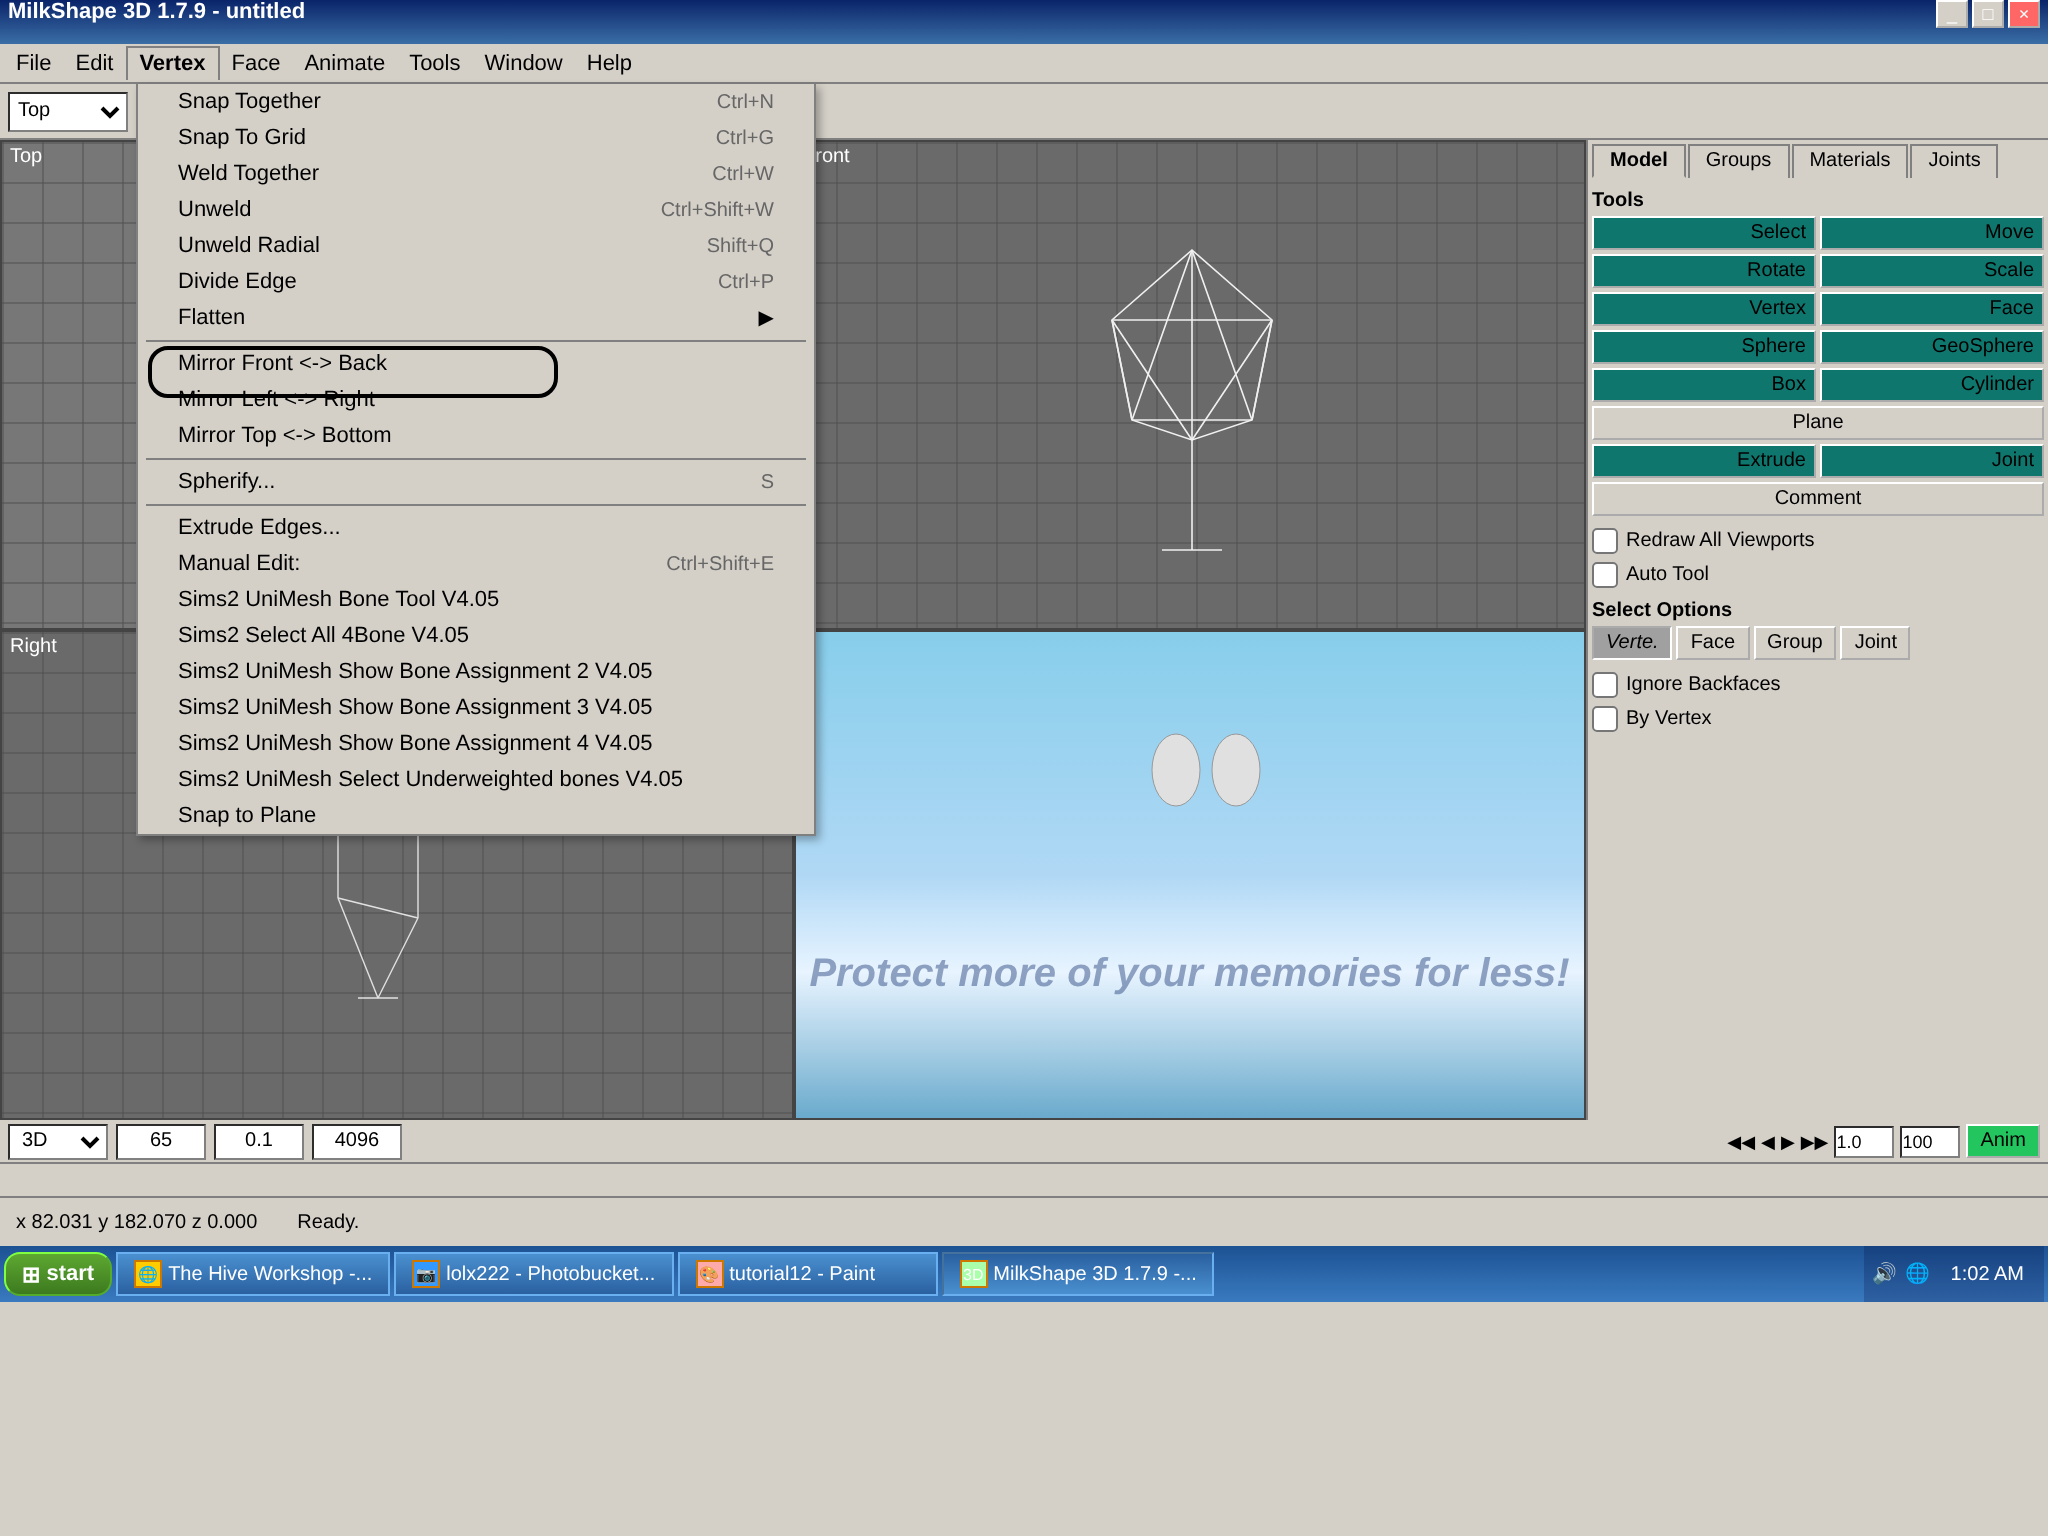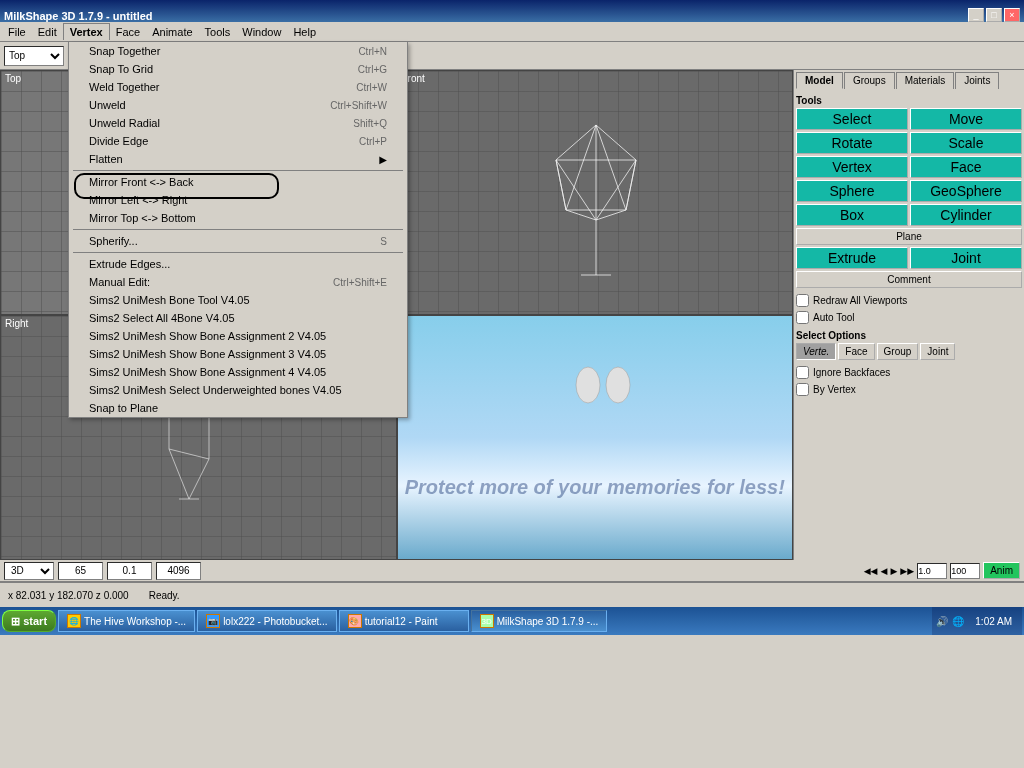--- a/index.html
+++ b/index.html
@@ -4,21 +4,21 @@
   <style>
     * { margin: 0; padding: 0; box-sizing: border-box; }
     body { width: 1024px; height: 768px; overflow: hidden; font-family: 'Tahoma', 'Arial', sans-serif; font-size: 11px; background: #d4d0c8; }
 
     
     .title-bar {
       background: linear-gradient(to bottom, #0a246a, #3a6ea5);
       color: white;
       height: 22px;
       display: flex;
-      align-items: flex-end;
+      align-items: flex-start;
       justify-content: space-between;
       padding: 0 4px;
       user-select: none;
     }
     .title-bar-text { font-size: 11px; font-weight: bold; }
     .title-bar-buttons { display: flex; gap: 2px; }
     .title-btn {
       width: 16px; height: 14px;
       background: #d4d0c8;
       border: 1px outset #fff;
@@ -113,25 +113,25 @@
       margin: 2px 0;
     }
     .tool-grid {
       display: grid;
       grid-template-columns: 1fr 1fr;
       gap: 2px;
       margin-bottom: 4px;
     }
     .tool-btn {
       padding: 2px 4px;
-      background: #14b8a6;
+      background: #0f766e;
       border: 1px outset #fff;
       cursor: pointer;
-      font-size: 14px;
-      text-align: center;
+      font-size: 10px;
+      text-align: right;
     }
     .tool-btn-full {
       padding: 2px 4px;
       background: #d4d0c8;
       border: 1px outset #fff;
       cursor: pointer;
       font-size: 10px;
       text-align: center;
       grid-column: 1 / -1;
     }
@@ -204,20 +204,21 @@
     
     .status-bar {
       height: 24px;
       background: #d4d0c8;
       border-top: 1px solid #808080;
       display: flex;
       align-items: center;
       padding: 12px 8px;
       font-size: 10px;
       gap: 20px;
+      margin-top: 16px;
     }
 
     
     .taskbar {
       height: 28px;
       background: linear-gradient(to bottom, #1c5294, #3a7abf);
       display: flex;
       align-items: center;
       padding: 0 2px;
       gap: 2px;

